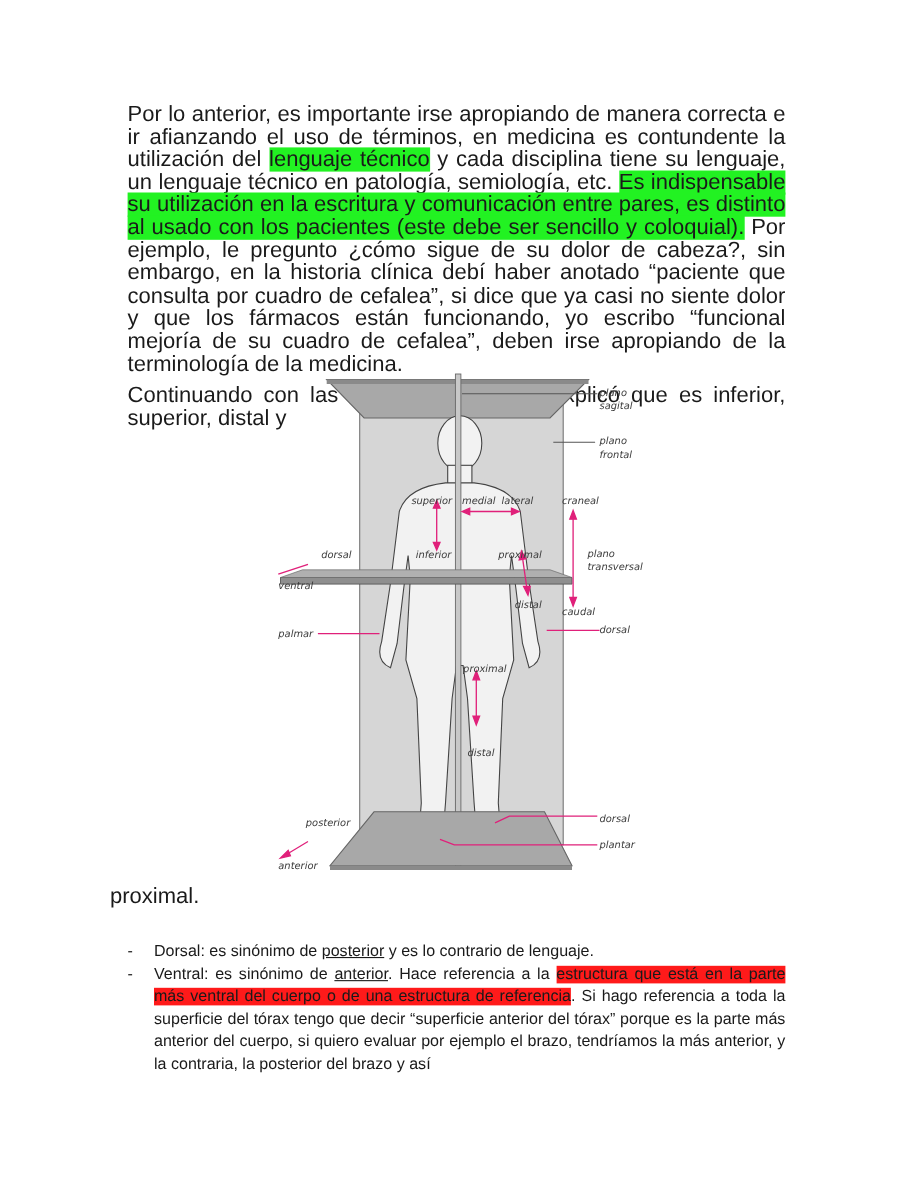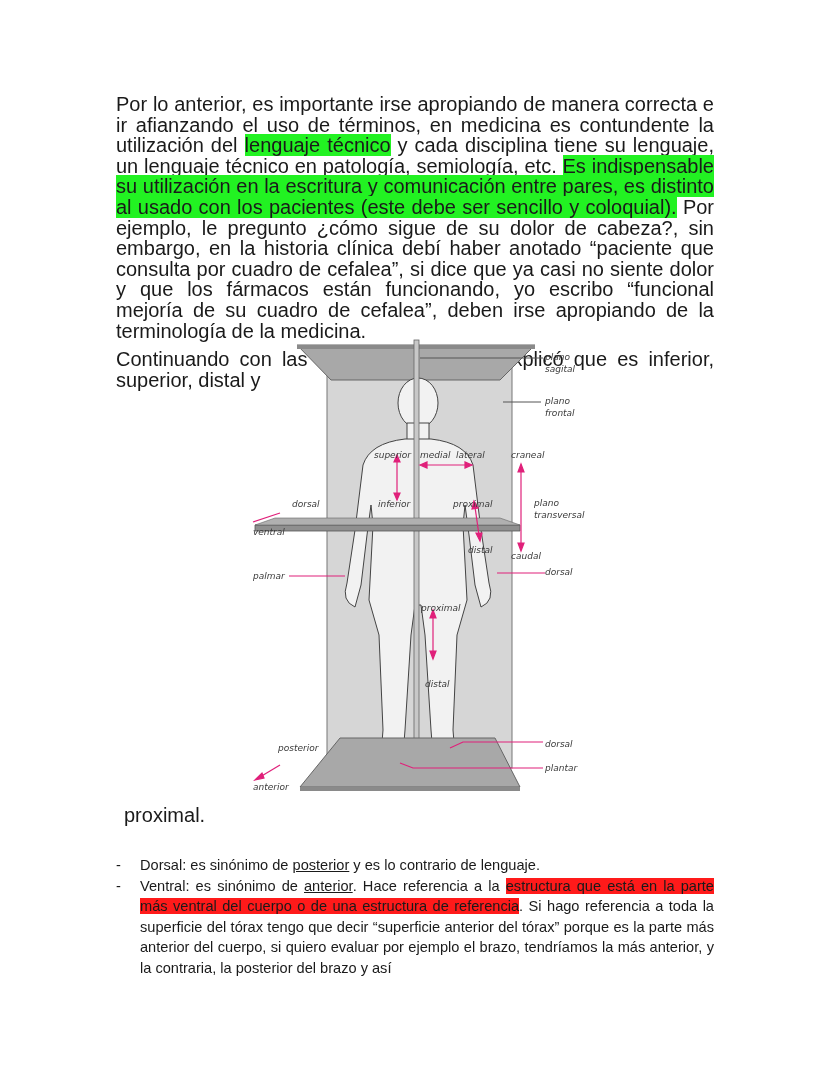--- a/index.html
+++ b/index.html
@@ -6,21 +6,21 @@
     body { width: 828px; height: 1071px; position: relative; overflow: hidden;
       font-family: "Liberation Sans", sans-serif; color: #1a1a1a; }
     .page { position: absolute; left: 116px; top: 94px; width: 598px; }
     .para { font-size: 20px; line-height: 20.6px; text-align: justify; margin: 0; }
     .para + .para { margin-top: 8px; }
     .hl-green { background: #22f222; }
     .hl-red { background: #ff1a1a; }
     .figure { position: absolute; left: 245px; top: 335px; width: 350px; height: 460px; font-style: italic; }
     .figure svg { width: 350px; height: 460px; display: block; }
     .fig-label { font-family: "DejaVu Sans", sans-serif; font-size: 9px; fill: #3a3a3a; }
-    .after-fig { position: absolute; left: 124px; top: 805px; width: 598px; }
+    .after-fig { position: absolute; left: 100px; top: 805px; width: 598px; }
     .list { position: absolute; left: 116px; top: 855px; width: 598px; }
     .li { position: relative; padding-left: 24px; font-size: 14.6px; line-height: 20.6px; text-align: justify; }
     .li .dash { position: absolute; left: 0; top: 0; }
     b { font-weight: normal; }
     u { text-decoration: underline; }
   </style>
 </head>
 <body>
 
 <div class="page">

